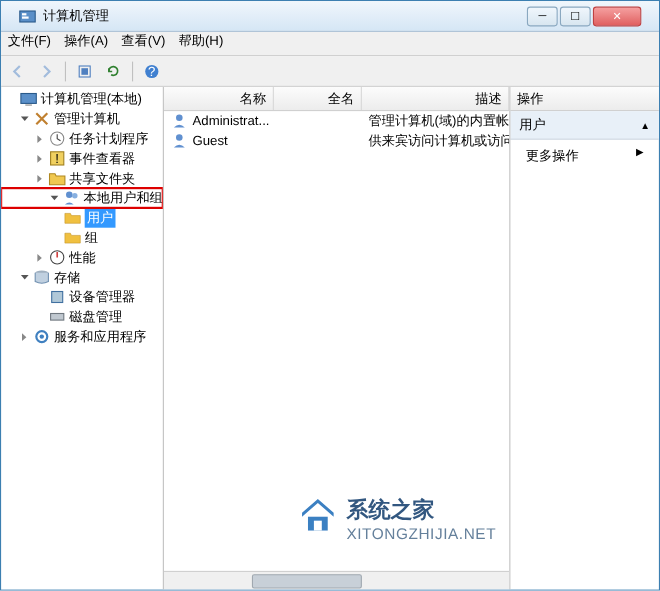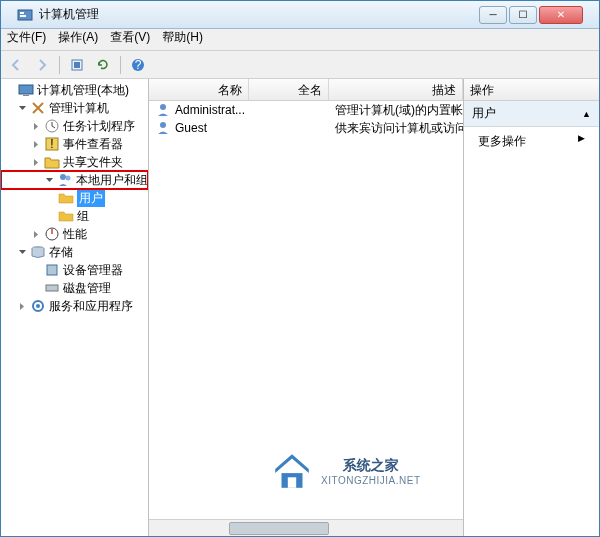--- a/index.html
+++ b/index.html
@@ -40,22 +40,22 @@
 .scrollbar-h { height: 17px; background: #f0f0f0; border-top: 1px solid #d0d0d0; position: relative; }
 .scrollbar-h .thumb { position: absolute; left: 80px; top: 2px; width: 100px; height: 13px; background: #c8d0d8; border: 1px solid #a0a8b0; border-radius: 2px; }
 .action-pane { width: 135px; display: flex; flex-direction: column; }
 .action-header { height: 22px; background: linear-gradient(#fcfcfc, #ececec); border-bottom: 1px solid #d0d0d0; padding: 3px 6px; }
 .action-body { flex: 1; padding: 0; }
 .action-title { background: #e8f0f8; padding: 4px 8px; border-bottom: 1px solid #d0d8e0; display: flex; justify-content: space-between; align-items: center; }
 .action-item { padding: 6px 14px; cursor: default; }
 .watermark { position: absolute; bottom: 40px; right: 12px; width: 180px; height: 50px; opacity: 0.85; pointer-events: none; display: flex; align-items: center; gap: 8px; }
 .watermark .wm-icon { width: 42px; height: 42px; }
 .watermark .wm-text { display: flex; flex-direction: column; }
-.watermark .wm-text .big { font-size: 14px; font-weight: bold; color: #0f3a6a; text-align: center; }
-.watermark .wm-text .small { font-size: 10px; color: #4a6a8a; letter-spacing: 0.5px; }
+.watermark .wm-text .big { font-size: 20px; font-weight: bold; color: #0f3a6a; }
+.watermark .wm-text .small { font-size: 14px; color: #4a6a8a; letter-spacing: 0.5px; }
 .folder-icon { fill: #f0c040; stroke: #c09020; stroke-width: 0.5; }
 .user-icon { fill: #6090d0; }
 </style>
 </head>
 <body>
 
 <div class="window">
 
   <div class="titlebar">
     <span class="app-icon">

